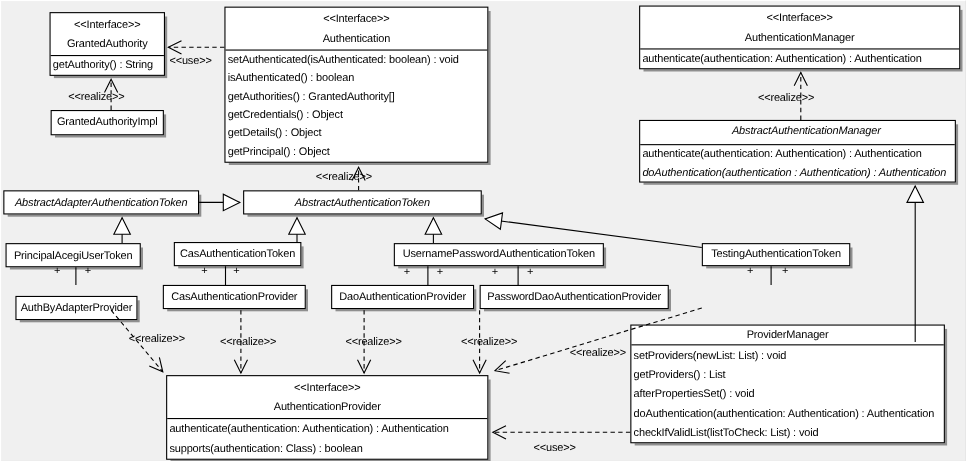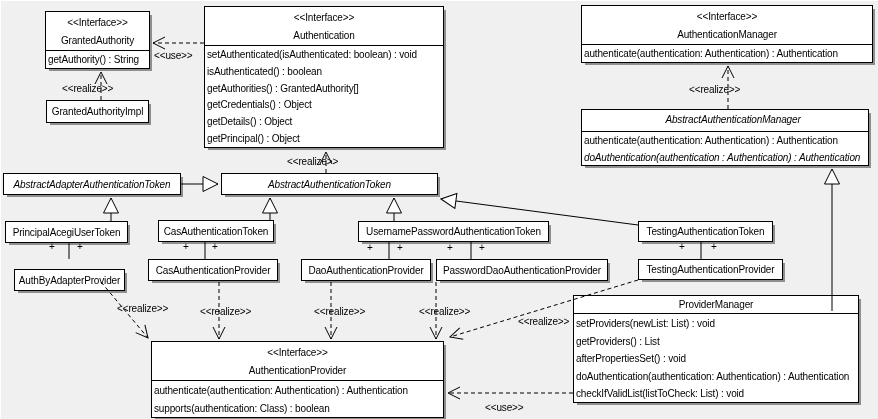--- a/index.html
+++ b/index.html
@@ -104,23 +104,20 @@
   </div>
   <div class="box single" style="left:147px;top:258px;width:130px;height:22px">
     <div>CasAuthenticationProvider</div>
   </div>
   <div class="box single" style="left:300px;top:258px;width:130px;height:22px">
     <div>DaoAuthenticationProvider</div>
   </div>
   <div class="box single" style="left:435px;top:258px;width:172px;height:22px">
     <div>PasswordDaoAuthenticationProvider</div>
   </div>
-  <div class="box single" style="left:637px;top:258px;width:145px;height:21px">
-    <div>TestingAuthenticationProvider</div>
-  </div>
 
   <div class="box" style="left:150px;top:340px;width:293px;height:77px">
     <div class="title two">
       <div>&lt;&lt;Interface&gt;&gt;</div>
       <div>AuthenticationProvider</div>
     </div>
     <div class="methods" style="--lh:18px">
       <div class="m">authenticate(authentication: Authentication) : Authentication</div>
       <div class="m">supports(authentication: Class) : boolean</div>
     </div>

